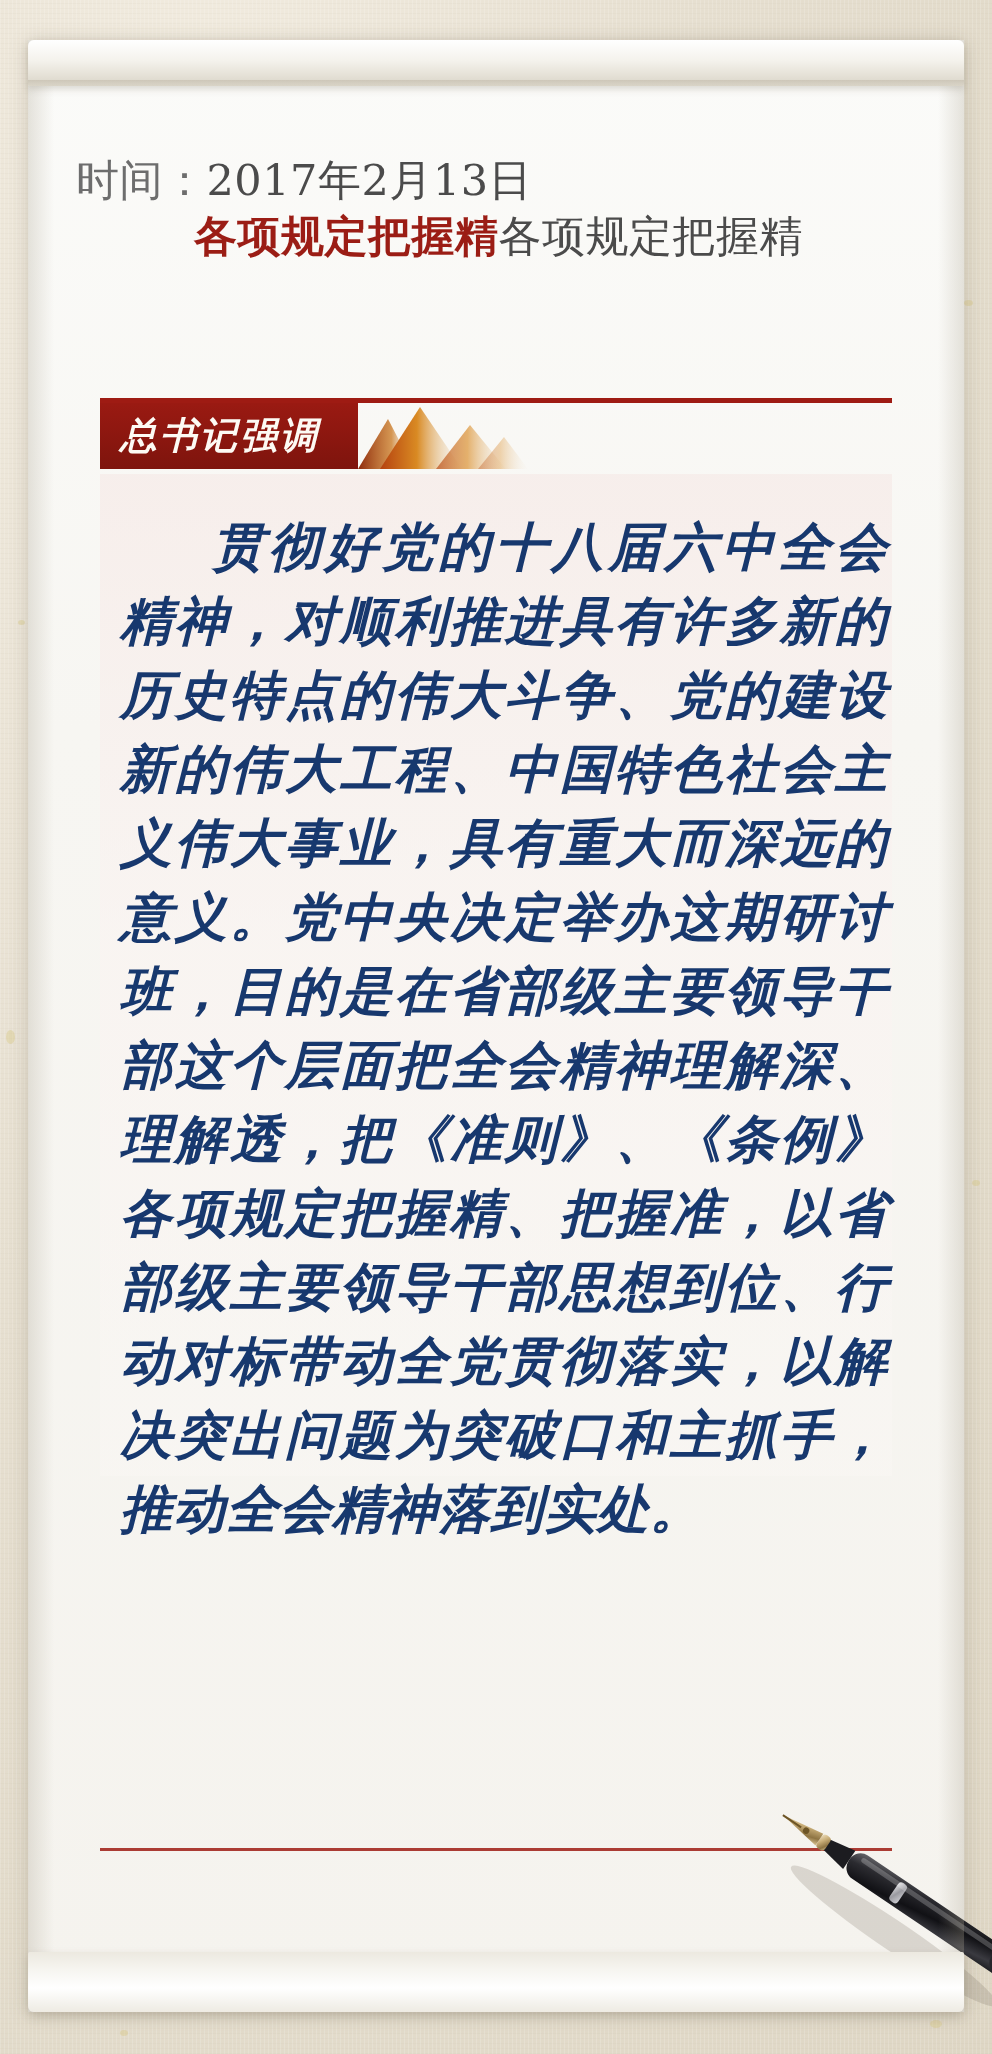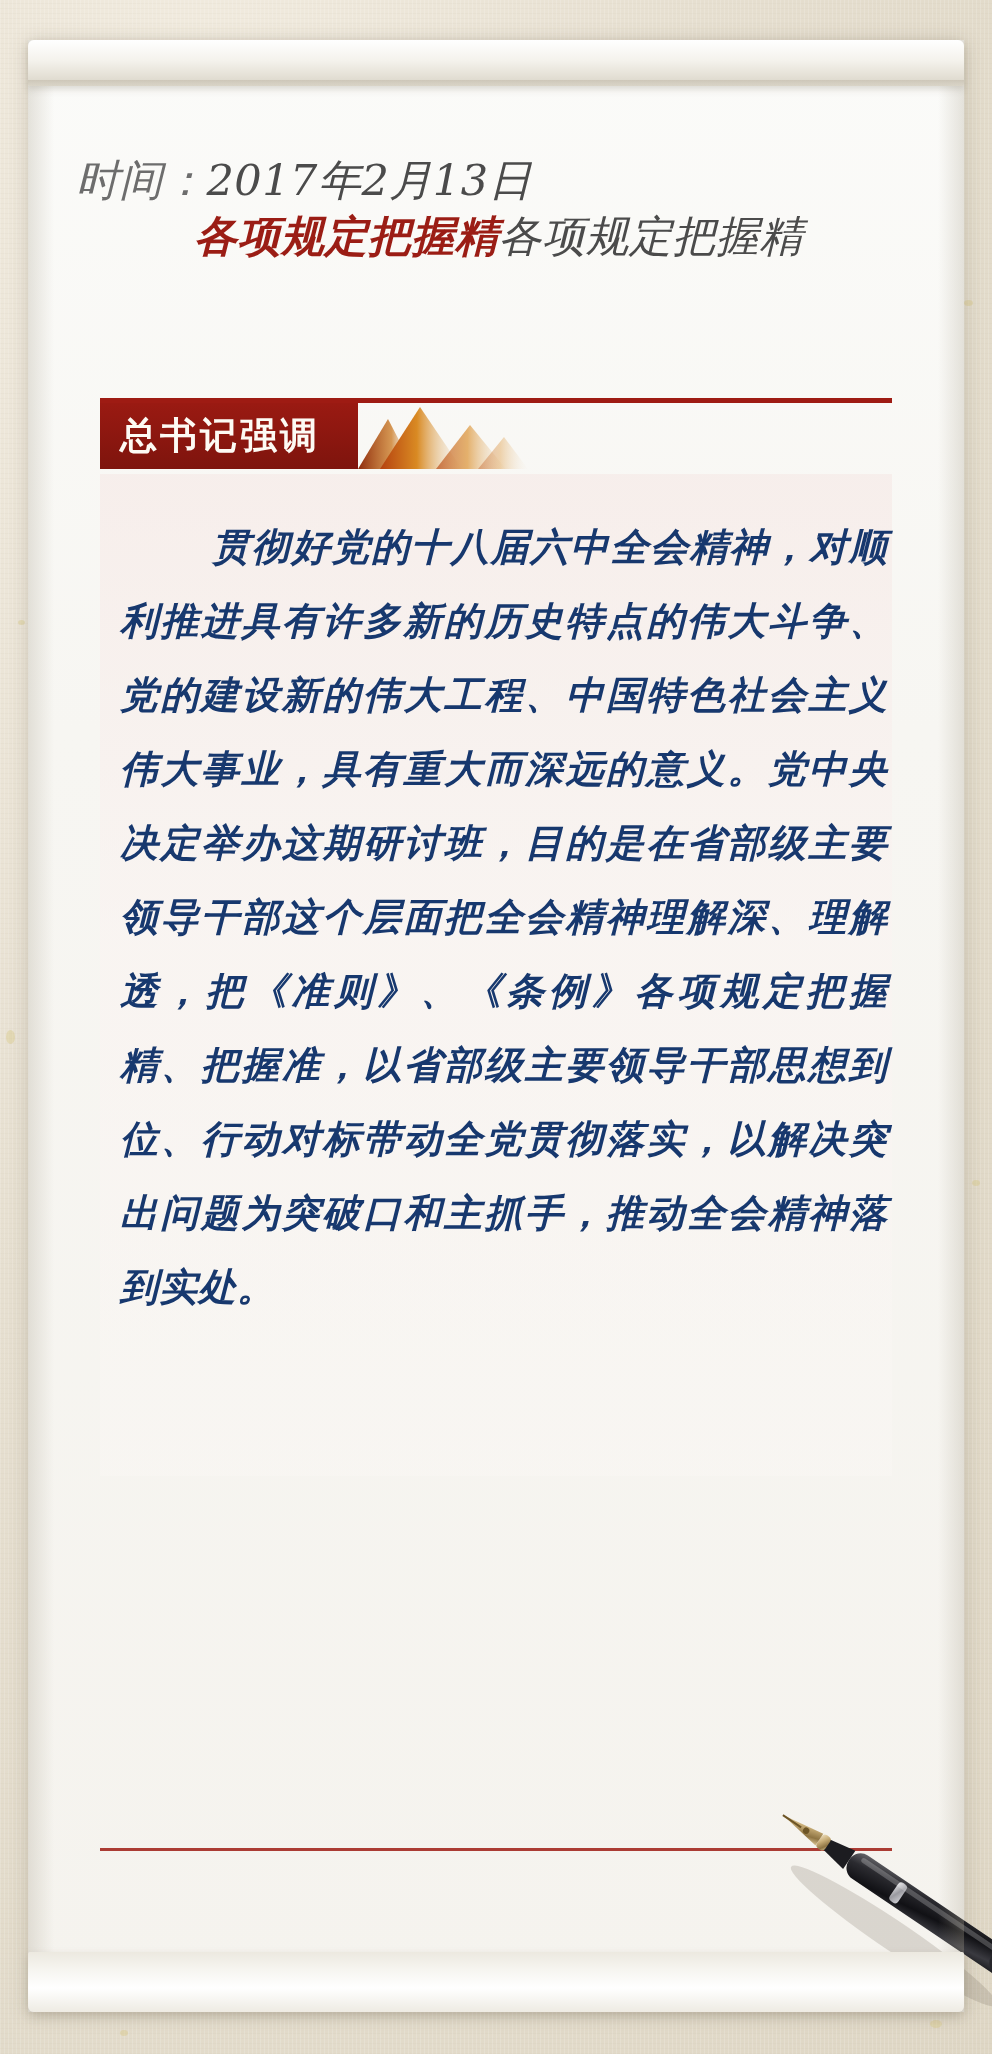--- a/index.html
+++ b/index.html
@@ -107,21 +107,20 @@
     left: 48px;
     top: 112px;
     width: 852px;
   }
   .meta-line {
     font-size: 43px;
     line-height: 56px;
     letter-spacing: 0.5px;
     white-space: nowrap;
     font-family: "DejaVu Serif", "Liberation Serif", serif;
-    font-style: italic;
   }
   .meta-label {
     color: #6d6d6d;
   }
   .meta-value {
     color: #6d6d6d;
   }
   .meta-value.dark {
     color: #4b4b4b;
   }
@@ -134,20 +133,21 @@
     width: 118px;
   }
 
   
   #banner-wrap {
     position: absolute;
     left: 72px;
     top: 358px;
     width: 792px;
     height: 76px;
+    font-style: italic;
   }
   #banner-topline {
     position: absolute;
     left: 0; top: 0;
     width: 792px;
     height: 5px;
     background: #9e1b13;
   }
   #banner-tab {
     position: absolute;
@@ -184,21 +184,21 @@
     width: 792px;
     height: 1002px;
     background: linear-gradient(180deg, rgba(246,235,232,0.75) 0%, rgba(250,243,241,0.55) 45%, rgba(252,249,247,0.30) 100%);
   }
   #body-text {
     position: absolute;
     left: 92px;
     top: 470px;
     width: 768px;
     color: #17386e;
-    font-size: 38px;
+    font-size: 52px;
     line-height: 74px;
     letter-spacing: 1px;
     text-indent: 92px;
     text-align: justify;
     font-family: "DejaVu Serif", "Liberation Serif", serif;
     font-weight: 600;
     font-style: italic;
   }
 
   

